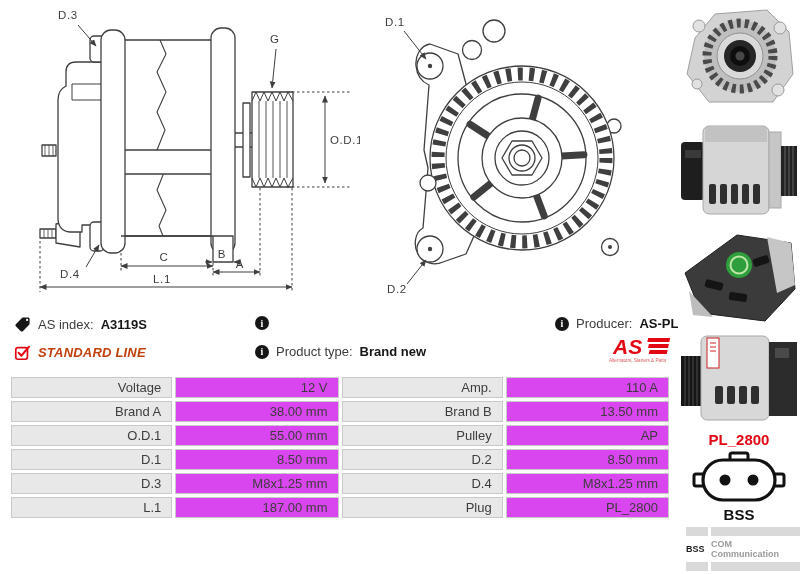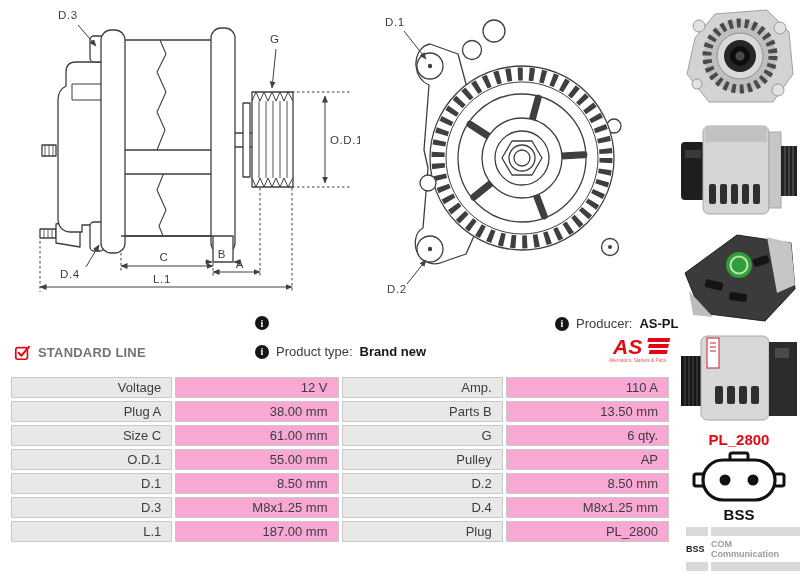--- a/index.html
+++ b/index.html
@@ -8,29 +8,29 @@
   .page { position:relative; width:800px; height:574px; background:#fff; overflow:hidden;padding-left:23px; }
 
   
   .drawing { position:absolute; top:0; }
   #side-drawing { left:0; width:360px; height:310px; }
   #rear-drawing { left:360px; width:320px; height:310px; }
 
   
   .info-item { position:absolute; display:flex; align-items:center; gap:7px; font-size:13px; color:#3c3c3c; white-space:nowrap; }
   .info-item b { color:#161616; }
-  .red-bold { color:#737373; font-weight:bold; letter-spacing:.2px; }
+  .red-bold { color:#c2410c; font-weight:bold; letter-spacing:.2px;font-style:italic; }
   .iicon { display:inline-flex; width:14px; height:14px; border-radius:50%; background:#161616; color:#fff;
            align-items:center; justify-content:center; font-size:10px; font-weight:bold; font-family:"Liberation Serif",serif; flex:0 0 auto; }
 
   
   .spec-table { position:absolute; left:8px; top:374px; width:664px; border-collapse:separate; border-spacing:3px; font-size:13px; }
   .spec-table td { height:21px; border:1px solid #c9c9c9; text-align:right; padding:0 10px 0 4px; vertical-align:middle; color:#3d3d3d;margin-left:19px; }
   .spec-table td.lbl { background:#e8e8e8; }
-  .spec-table td.val { background:#f9a8d4;text-align:right; }
+  .spec-table td.val { background:#d946ef;text-align:right; }
 
   
   .sidebar { position:absolute; left:678px; top:0; width:122px; height:574px; }
   .photo { position:absolute; left:0; width:122px; cursor:pointer; }
   .plug-name { position:absolute; left:0; top:431px; width:122px; text-align:center; font-size:15px; font-weight:bold; color:#e30613; }
   .connector { position:absolute; left:0; top:450px; width:122px; height:58px; }
   .connector-label { position:absolute; left:0; top:506px; width:122px; text-align:center; font-size:15px; font-weight:bold; color:#111; }
   .legend { position:absolute; left:8px; top:527px; width:114px; font-size:9px; }
   .legend-row { display:flex; gap:3px; margin-bottom:3px; }
   .legend-row .c1 { width:22px; }
@@ -153,20 +153,29 @@
     <g stroke="#3f3f3f" stroke-width="1" fill="none">
       <path d="M44,31 L66,59" marker-end="url(#ahR)"></path>
       <path d="M47,284 L66,260" marker-end="url(#ahR)"></path>
     </g>
     <g font-size="11.5" fill="#3d3d3d" letter-spacing="0.6" font-family="Liberation Sans, sans-serif">
       <text x="25" y="26">D.1</text>
       <text x="27" y="293">D.2</text>
     </g>
   </svg>
 
+  <div class="info-item" style="left:14px; top:316px;">
+    <svg width="17" height="17" viewBox="0 0 24 24">
+      <g transform="scale(-1,1) translate(-24,0)">
+        <path fill="#161616" d="M21.41 11.58l-9-9C12.05 2.22 11.55 2 11 2H4c-1.1 0-2 .9-2 2v7c0 .55.22 1.05.59 1.42l9 9c.36.36.86.58 1.41.58.55 0 1.05-.22 1.41-.59l7-7c.37-.36.59-.86.59-1.41 0-.55-.23-1.06-.59-1.42zM5.5 7C4.67 7 4 6.33 4 5.5S4.67 4 5.5 4 7 4.67 7 5.5 6.33 7 5.5 7z"></path>
+      </g>
+    </svg>
+    <span>AS index:</span>
+    <b>A3119S</b>
+  </div>
 
   <div class="info-item" style="left:255px; top:316px;">
     <span class="iicon">i</span>
   </div>
 
   <div class="info-item" style="left:555px; top:316px;">
     <span class="iicon">i</span>
     <span>Producer:</span>
     <b>AS-PL</b>
   </div>
@@ -203,30 +212,24 @@
         <col style="width:164px">
       </colgroup>
     <tbody>
       <tr>
         <td class="lbl">Voltage</td>
         <td class="val">12 V</td>
         <td class="lbl">Amp.</td>
         <td class="val">110 A</td>
       </tr>
       <tr>
-        <td class="lbl">Plug A</td>
+        <td class="lbl">Brand A</td>
         <td class="val">38.00 mm</td>
-        <td class="lbl">Parts B</td>
+        <td class="lbl">Brand B</td>
         <td class="val">13.50 mm</td>
-      </tr>
-      <tr>
-        <td class="lbl">Size C</td>
-        <td class="val">61.00 mm</td>
-        <td class="lbl">G</td>
-        <td class="val">6 qty.</td>
       </tr>
       <tr>
         <td class="lbl">O.D.1</td>
         <td class="val">55.00 mm</td>
         <td class="lbl">Pulley</td>
         <td class="val">AP</td>
       </tr>
       <tr>
         <td class="lbl">D.1</td>
         <td class="val">8.50 mm</td>

